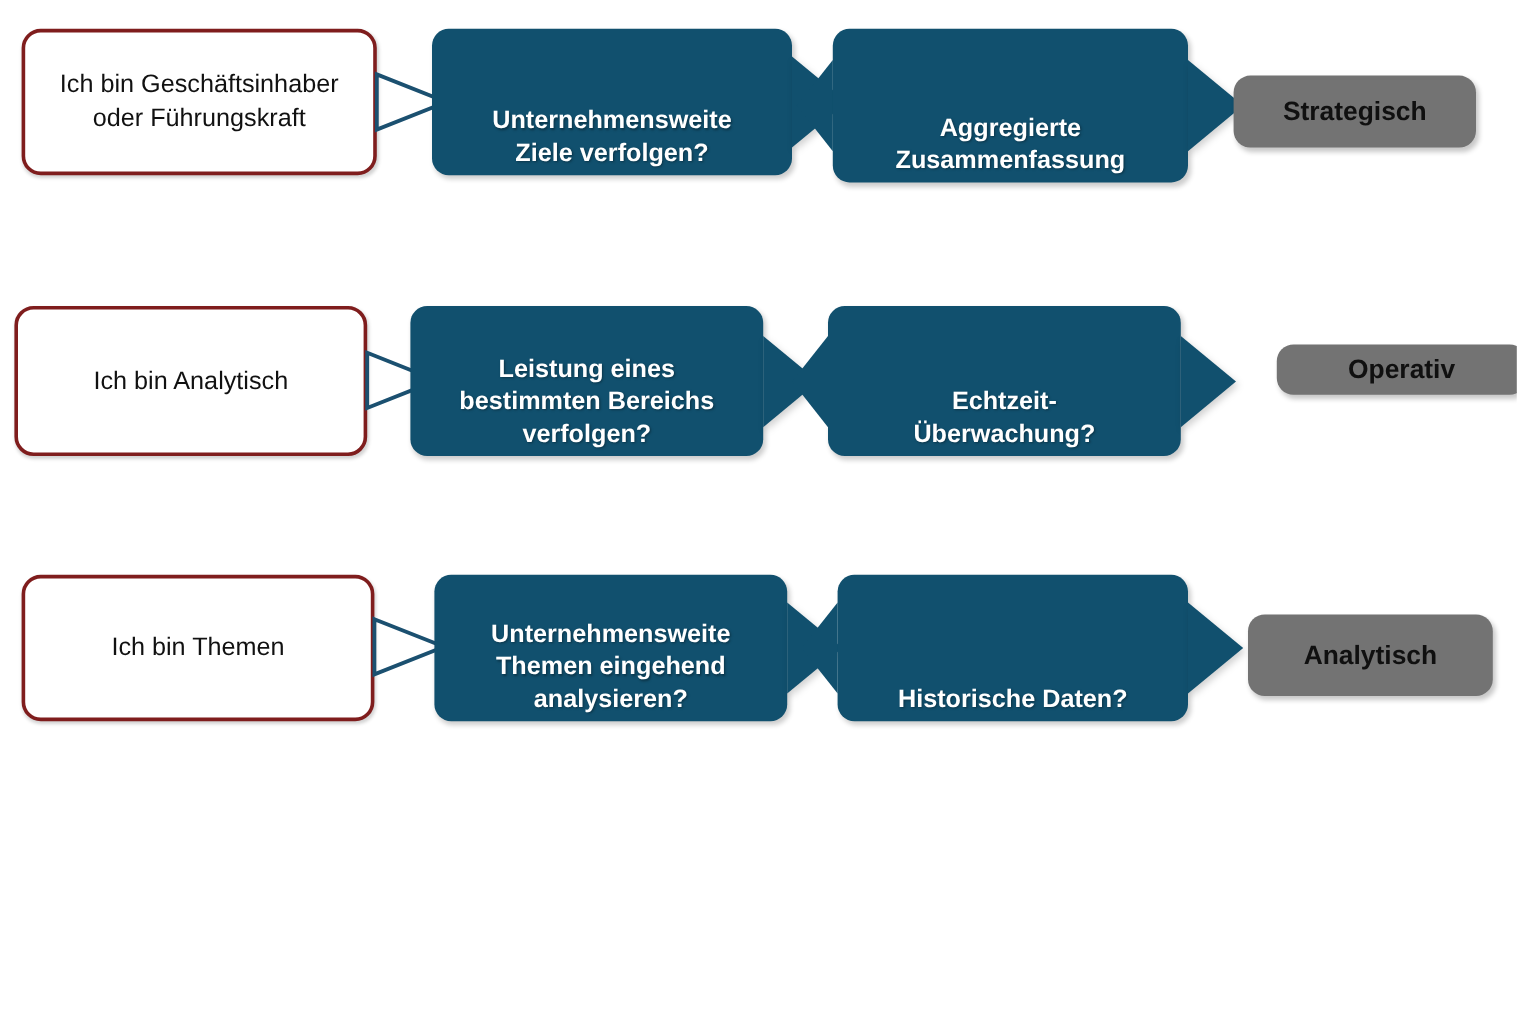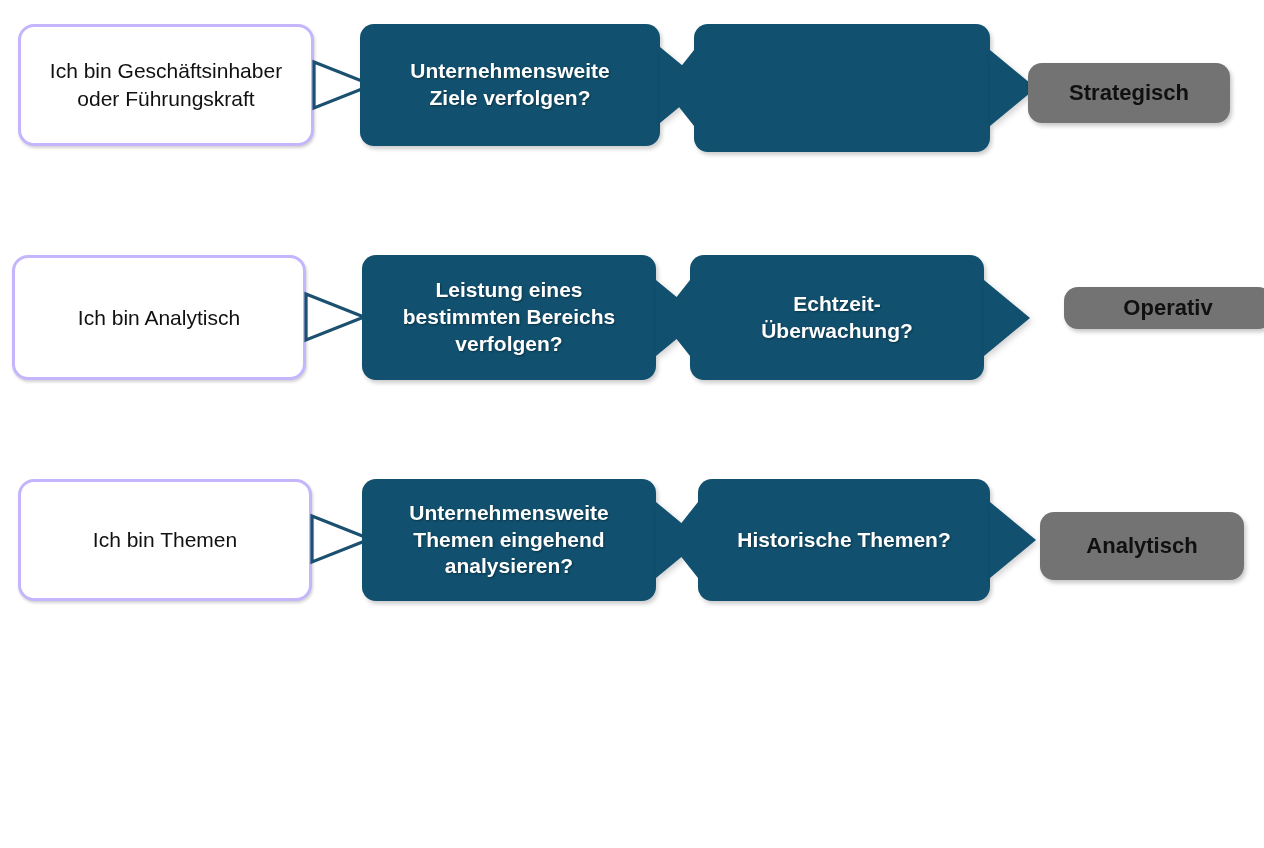--- a/index.html
+++ b/index.html
@@ -28,40 +28,41 @@
     position: absolute;
     box-sizing: border-box;
     display: flex;
     align-items: center;
     justify-content: center;
     text-align: center;
   }
   
   .node-persona {
     background: #ffffff;
-    border: 3px solid #c4b5fd;
+    border: 3px solid #7f1d1d;
     border-radius: 16px;
     color: #111111;
     font-size: 21px;
     font-weight: 400;
     line-height: 1.32;
     padding: 0 12px;
     box-shadow: 1px 2px 3px rgba(0,0,0,0.18);
   }
   
   .node-question {
     background: #11506E;
     border-radius: 14px;
     color: #ffffff;
     font-size: 21px;
     font-weight: bold;
     line-height: 1.28;
     padding: 4px 14px;
     text-shadow: 1px 1px 2px rgba(0,0,0,0.35);
     box-shadow: 2px 3px 4px rgba(0,0,0,0.20);
+    align-items: flex-end;
   }
   
   .tail {
     position: absolute;
     left: 100%;
     top: 50%;
     transform: translateY(-50%);
     width: 0;
     height: 0;
     border-top: 38px solid transparent;
@@ -125,39 +126,41 @@
     </svg>
 
     <div class="node node-question" style="left:360px; top:24px; width:300px; height:122px;">
       <span class="node-label">Unternehmensweite
 Ziele verfolgen?</span>
       <span class="tail"></span>
     </div>
 
     <div class="node node-question" style="left:694px; top:24px; width:296px; height:128px;">
       <span class="notch"></span>
+      <span class="node-label">Aggregierte
+Zusammenfassung</span>
       <span class="tail"></span>
     </div>
 
     <div class="node node-outcome" style="left:1028px; top:63px; width:202px; height:60px;">
       <span class="node-label">Strategisch</span>
     </div>
   </div>
 
   <div class="flow-row" style="top:250px;height:140px;">
 
     <div class="node node-persona" style="left:12px; top:5px; width:294px; height:125px;">
       <span class="node-label">Ich bin Analytisch</span>
     </div>
 
     <svg class="connector-open" style="left:304px; top:42px; width:62px; height:50px;" viewBox="0 0 62 50">
       <polygon points="2,2 60,25 2,48"></polygon>
     </svg>
 
-    <div class="node node-question" style="left:362px; top:5px; width:294px; height:125px;">
+    <div class="node node-question" style="left:342px; top:5px; width:294px; height:125px;">
       <span class="node-label">Leistung eines
 bestimmten Bereichs
 verfolgen?</span>
       <span class="tail"></span>
     </div>
 
     <div class="node node-question" style="left:690px; top:5px; width:294px; height:125px;">
       <span class="notch"></span>
       <span class="node-label">Echtzeit-
 Überwachung?</span>
@@ -181,21 +184,21 @@
 
     <div class="node node-question" style="left:362px; top:9px; width:294px; height:122px;">
       <span class="node-label">Unternehmensweite
 Themen eingehend
 analysieren?</span>
       <span class="tail"></span>
     </div>
 
     <div class="node node-question" style="left:698px; top:9px; width:292px; height:122px;">
       <span class="notch"></span>
-      <span class="node-label">Historische Themen?</span>
+      <span class="node-label">Historische Daten?</span>
       <span class="tail"></span>
     </div>
 
     <div class="node node-outcome" style="left:1040px; top:42px; width:204px; height:68px;">
       <span class="node-label">Analytisch</span>
     </div>
   </div>
 
 </div>
 

